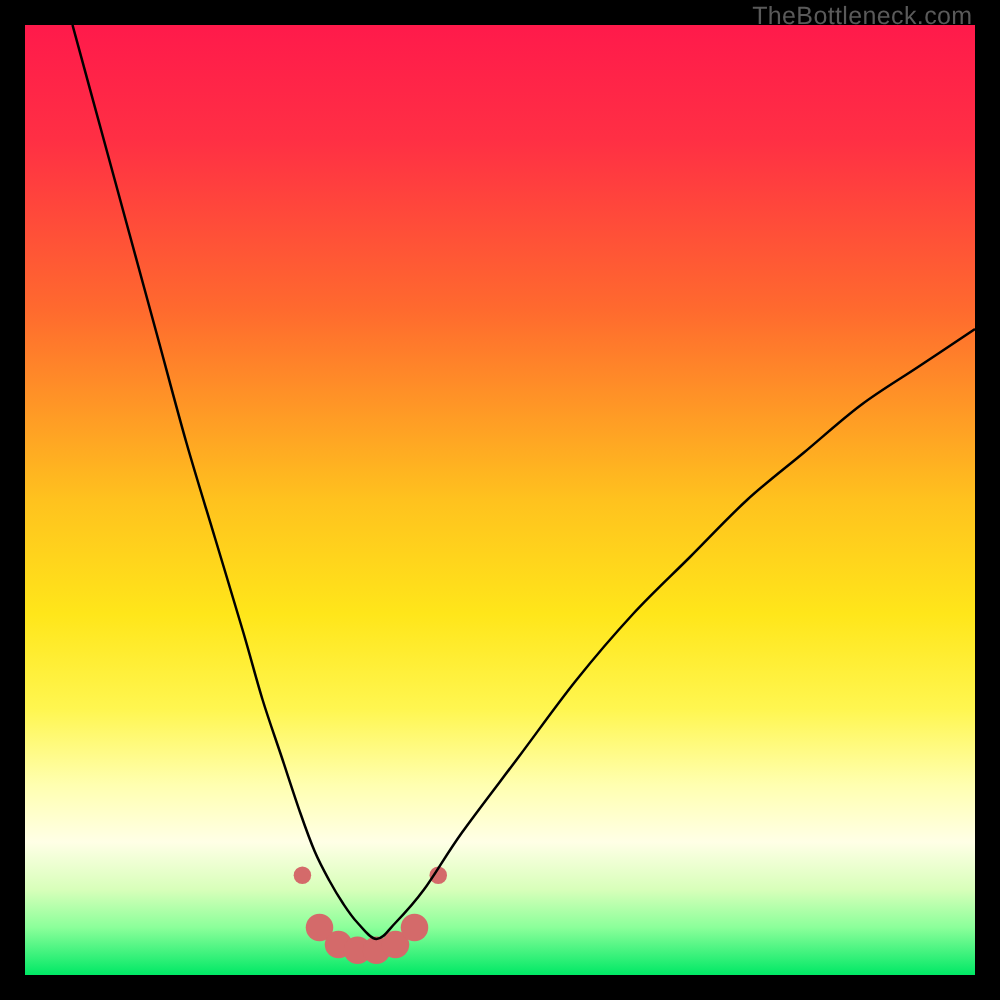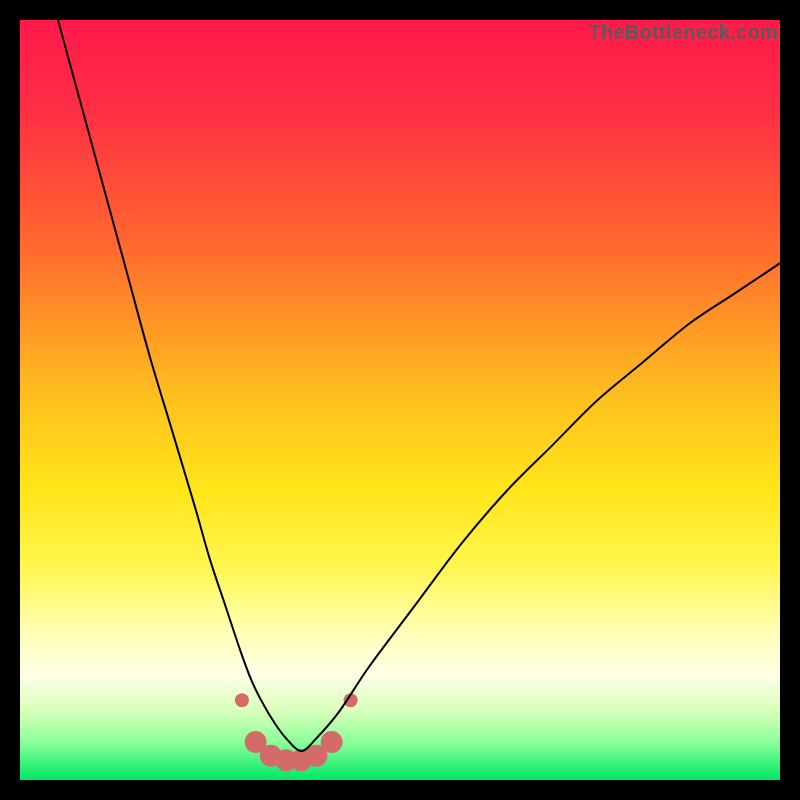--- a/index.html
+++ b/index.html
@@ -29,24 +29,23 @@
   .gradient-bg {
     position: absolute;
     inset: 0;
   }
   .watermark {
     position: absolute;
     top: 2px;
     right: 22px;
     color: #5a5a5a;
     font-size: 20px;
-    font-weight: 700;
+    font-weight: 400;
     letter-spacing: 0.3px;
     user-select: none;
-    margin-top: 19px;
   }
   svg.curve {
     position: absolute;
     inset: 0;
     width: 760px;
     height: 760px;
     overflow: visible;
   }
 </style>
 </head>

